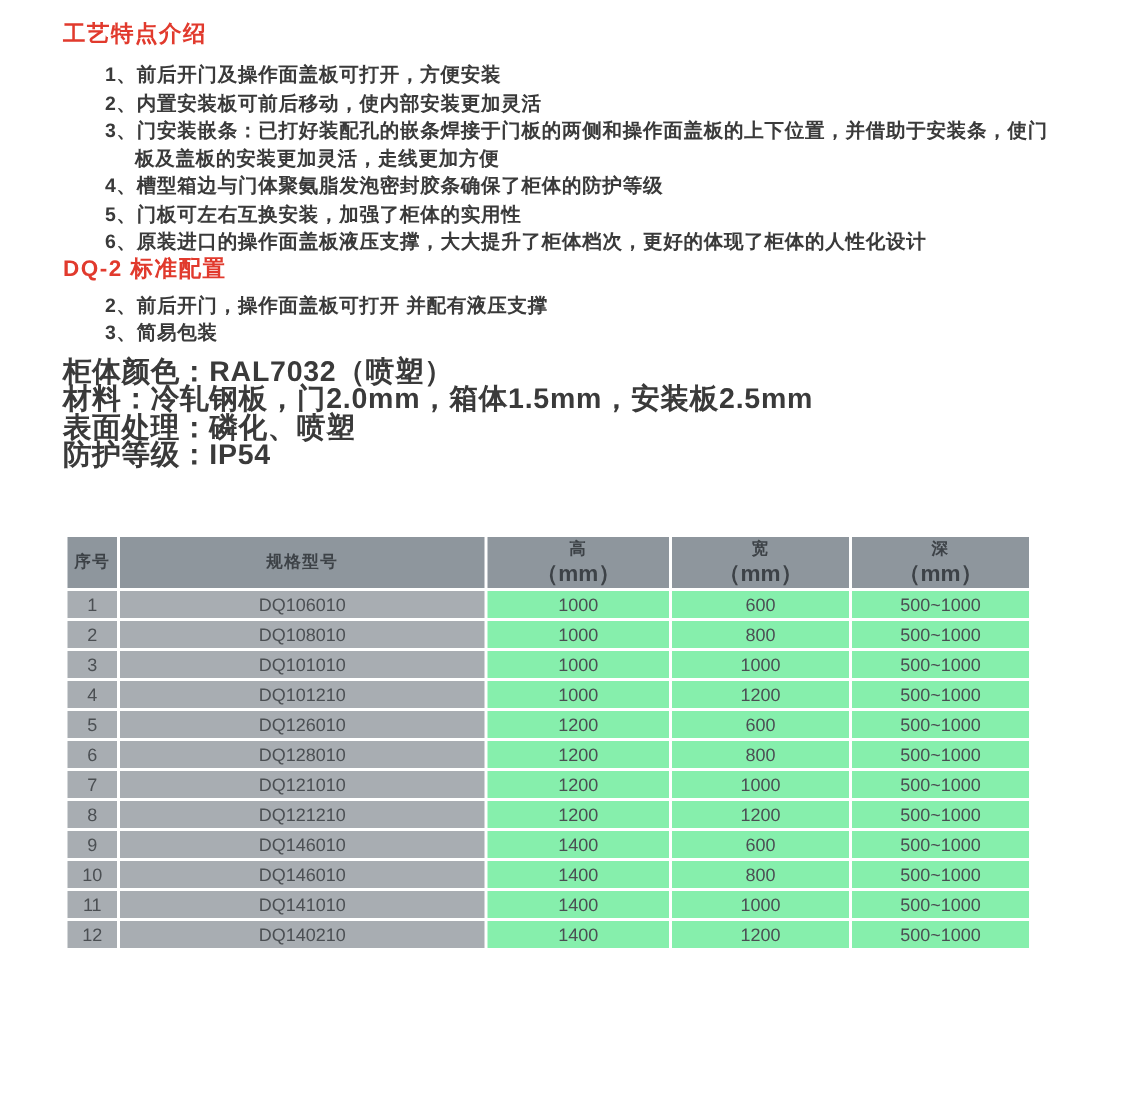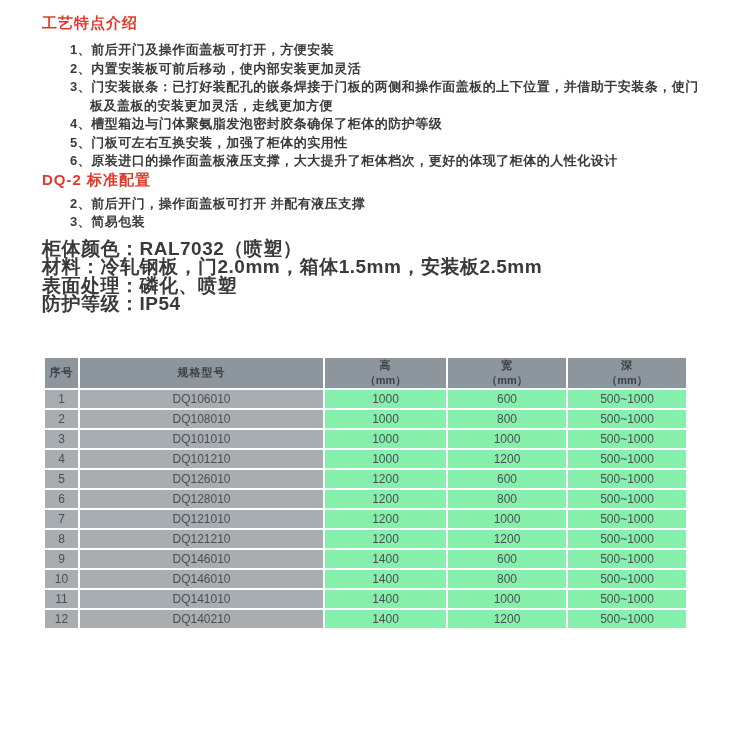--- a/index.html
+++ b/index.html
@@ -32,21 +32,21 @@
   .c-no{width:33px;}
   .c-model{width:243px;}
   .c-h{width:121px;}
   .c-w{width:118px;}
   .c-d{width:118px;}
   .spec-table th{
     background:#8e969d;color:#3d4247;font-size:11px;font-weight:bold;
     height:28px;text-align:center;vertical-align:middle;padding:0;
     letter-spacing:1px;
   }
-  .spec-table th .unit{font-weight:bold;font-size:11px;letter-spacing:0;}
+  .spec-table th .unit{font-weight:bold;font-size:15px;letter-spacing:0;}
   .spec-table td{
     height:18px;text-align:center;vertical-align:middle;padding:0;
     font-size:12px;color:#4b4f53;
   }
   .spec-table td.lbl{background:#a8adb2;}
   .spec-table td.val{background:#86efac;}
 </style>
 </head>
 <body>
 

